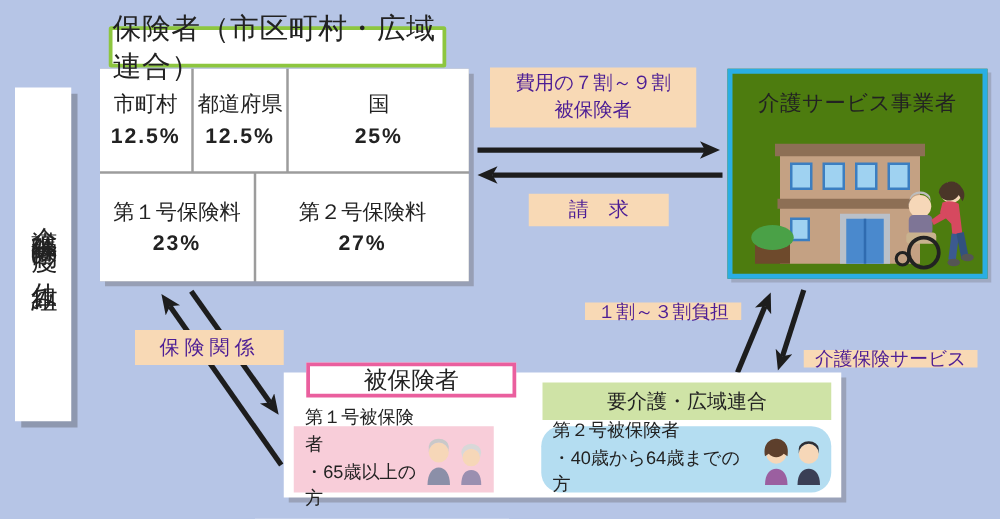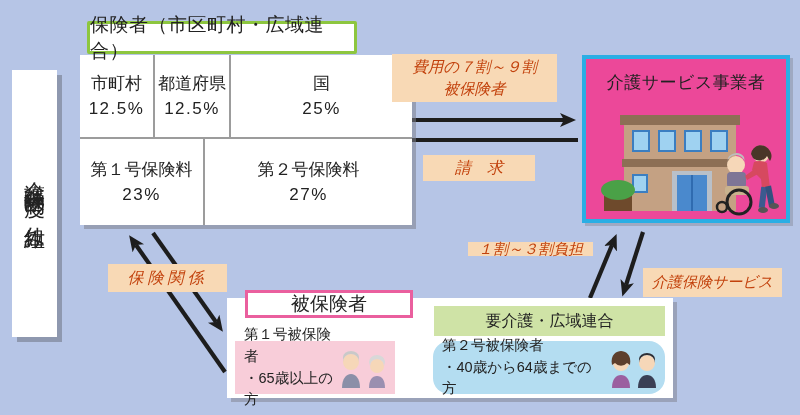--- a/index.html
+++ b/index.html
@@ -7,46 +7,46 @@
   #canvas{position:relative;width:800px;height:415px;background:#b6c5e6;overflow:hidden;}
 
   
   .vtitle{position:absolute;left:12px;top:70px;width:45px;height:267px;background:#fff;
     box-shadow:5px 5px 0 rgba(110,115,130,.55);display:flex;align-items:center;justify-content:center;
     writing-mode:vertical-rl;text-orientation:upright;font-size:21px;letter-spacing:3px;font-weight:500;}
 
   
   .insurer-title{position:absolute;left:87px;top:21px;width:270px;height:33px;box-sizing:border-box;
     background:#fff;border:3px solid #8dc63f;border-radius:2px;display:flex;align-items:center;justify-content:center;
-    font-size:19px;letter-spacing:.5px;z-index:3;}
-  .insurer-table{position:absolute;left:80px;top:55px;width:332px;height:170px;background:#9c9c9c;
+    font-size:23px;letter-spacing:.5px;z-index:3;}
+  .insurer-table{position:absolute;left:80px;top:55px;width:295px;height:170px;background:#9c9c9c;
     box-shadow:4px 4px 0 rgba(125,128,140,.55);display:flex;flex-direction:column;gap:2px;z-index:2;}
   .trow{display:flex;gap:2px;}
   .trow1{height:82px;}
   .trow2{flex:1;}
   .tcell{background:#fff;display:flex;flex-direction:column;align-items:center;justify-content:center;
     font-size:17px;line-height:1.5;}
-  .tcell .val{letter-spacing:1.5px;}
+  .tcell .val{letter-spacing:1.5px;font-weight:bold;}
   .c-shichoson{width:73px;} .c-todofuken{width:74px;} .c-kuni{flex:1;}
   .c-no1{width:123px;align-items:center;} .c-no2{flex:1;}
 
   
   .provider-box{position:absolute;left:582px;top:55px;width:208px;height:168px;box-sizing:border-box;
-    background:#ec4899;border:4px solid #2aaee4;box-shadow:3px 3px 0 rgba(125,128,140,.4);z-index:2;}
+    background:#4d7c0f;border:4px solid #2aaee4;box-shadow:3px 3px 0 rgba(125,128,140,.4);z-index:2;}
   .provider-title{margin-top:12px;text-align:center;font-size:17px;letter-spacing:.5px;}
   .provider-art{position:absolute;left:4px;bottom:2px;width:192px;height:112px;}
 
   
   .flabel{position:absolute;background:#f8d9b5;display:flex;align-items:center;justify-content:center;
-    text-align:center;z-index:4;color:#c2410c;font-style:italic;}
+    text-align:center;z-index:4;color:#4c1d95;}
   .lbl-payment{left:392px;top:54px;width:165px;height:48px;font-size:15.5px;line-height:1.45;}
   .lbl-claim{left:423px;top:155px;width:112px;height:26px;font-size:16px;}
   .lbl-relation{left:108px;top:264px;width:119px;height:28px;font-size:16px;letter-spacing:4px;}
   .lbl-burden{left:468px;top:242px;width:125px;height:14px;font-size:15px;}
-  .lbl-service{left:643px;top:268px;width:139px;height:29px;font-size:15px;}
+  .lbl-service{left:643px;top:280px;width:139px;height:14px;font-size:15px;}
 
   
   .insured-box{position:absolute;left:227px;top:298px;width:446px;height:100px;background:#fff;
     box-shadow:4px 4px 0 rgba(125,128,140,.5);z-index:2;}
   .insured-title{position:absolute;left:18px;top:-8px;width:168px;height:28px;box-sizing:border-box;
     background:#fff;border:3px solid #ea5f9e;display:flex;align-items:center;justify-content:center;
     font-size:19px;z-index:3;}
   .cert-box{position:absolute;left:207px;top:8px;width:231px;height:30px;background:#cfe3a6;
     display:flex;align-items:center;justify-content:center;font-size:16px;}
   .cat-box{position:absolute;top:43px;height:53px;display:flex;align-items:center;font-size:14.5px;line-height:1.5;}

